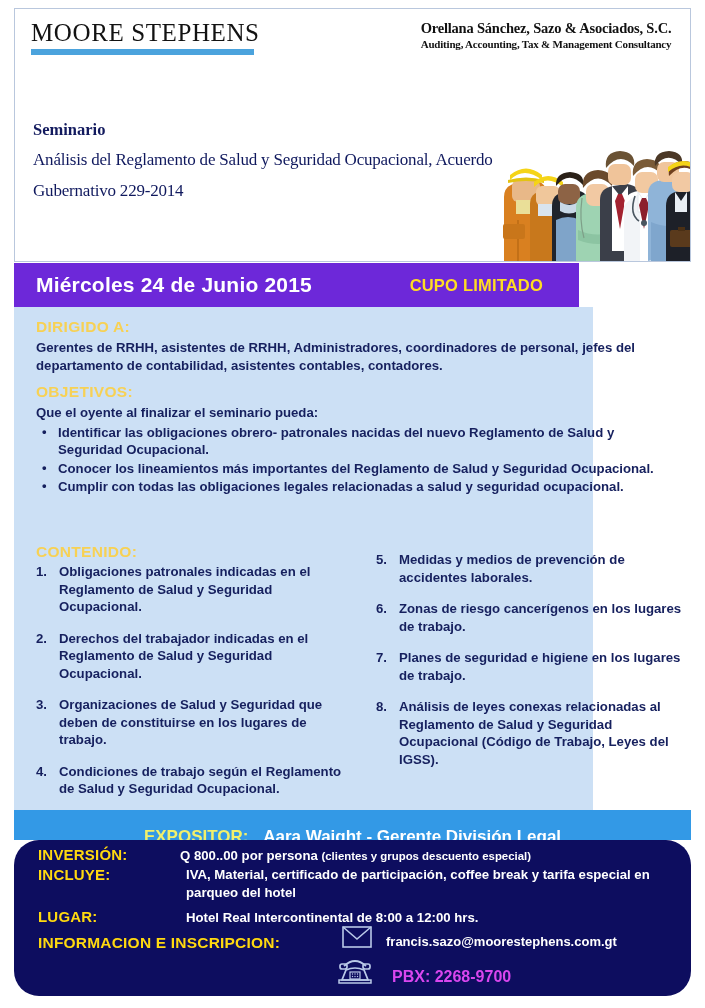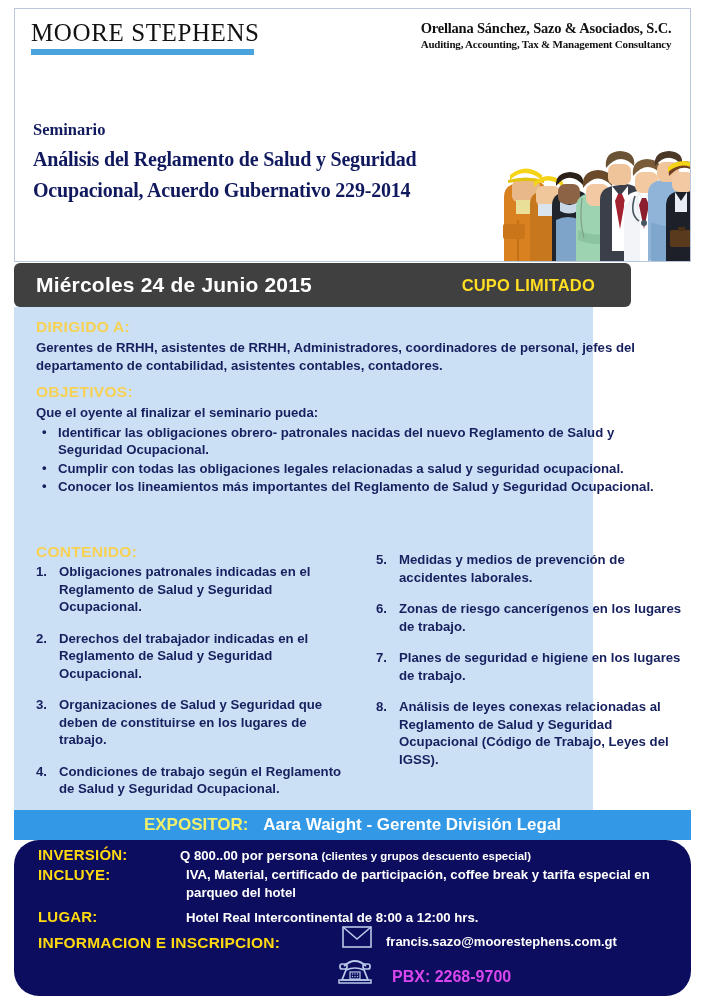--- a/index.html
+++ b/index.html
@@ -94,22 +94,22 @@
     font-family: "Liberation Serif", serif;
     font-weight: bold;
     font-size: 16.5px;
     color: #121a5e;
   }
   .title-main {
     position: absolute;
     left: 18px; top: 42px;
     width: 470px;
     font-family: "Liberation Serif", serif;
-    font-weight: bold;
-    font-size: 20px;
+    font-weight: normal;
+    font-size: 17px;
     line-height: 31px;
     color: #10195e;
     letter-spacing: -0.2px;
   }
   .title-note {
     position: absolute;
     left: 96px; top: 128px;
     font-family: "Liberation Serif", serif;
     font-weight: bold;
     font-size: 12.5px;
@@ -123,24 +123,23 @@
     width: 196px; height: 159px;
     overflow: hidden;
     background: #ffffff;
   }
   .photo svg { display: block; }
 
   
   .datebar {
     position: absolute;
     left: 14px; top: 263px;
-    width: 617px; height: 44px;
-    background: #404040;
-    box-sizing: border-box;
-    border-radius: 6px;
+    width: 565px; height: 44px;
+    background: #6d28d9;
+    box-sizing: border-box;
   }
   .datebar-date {
     position: absolute;
     left: 22px; top: 10px;
     font-size: 21px;
     font-weight: bold;
     color: #ffffff;
     letter-spacing: 0.2px;
   }
   .datebar-limit {
@@ -235,21 +234,21 @@
   
   .expositor {
     position: absolute;
     left: 14px; top: 810px;
     width: 677px; height: 30px;
     background: #3399e6;
     box-sizing: border-box;
     text-align: center;
   }
   .expositor-inner {
-    padding-top: 5px;
+    padding-top: 17px;
     font-size: 17px;
     font-weight: bold;
     white-space: nowrap;
   }
   .exp-label { color: #f2f06a; }
   .exp-name { color: #ffffff; margin-left: 10px; }
 
   
   .footer {
     position: absolute;
@@ -416,22 +415,22 @@
     <div class="dirigido">
       <div class="sec-head">DIRIGIDO A:</div>
       <div class="body-text">Gerentes de RRHH, asistentes de RRHH, Administradores,  coordinadores de personal, jefes del departamento de contabilidad, asistentes contables, contadores.</div>
     </div>
 
     <div class="objetivos">
       <div class="sec-head">OBJETIVOS:</div>
       <div class="body-text lead">Que el oyente al finalizar el seminario pueda:</div>
       <ul class="bullets body-text">
         <li>Identificar las obligaciones obrero- patronales nacidas del nuevo Reglamento de  Salud y Seguridad Ocupacional.</li>
+        <li>Conocer los lineamientos más importantes del Reglamento de Salud y Seguridad Ocupacional.</li>
         <li>Cumplir  con todas las obligaciones legales relacionadas a salud y seguridad  ocupacional.</li>
-        <li>Conocer los lineamientos más importantes del Reglamento de Salud y Seguridad Ocupacional.</li>
       </ul>
     </div>
 
     <div class="sec-head contenido-head">CONTENIDO:</div>
 
     <div class="col-left body-text">
       <div class="numitem">
         <span class="num">1.</span>
         <span>Obligaciones patronales indicadas en el Reglamento de Salud y Seguridad Ocupacional.</span>
       </div>

